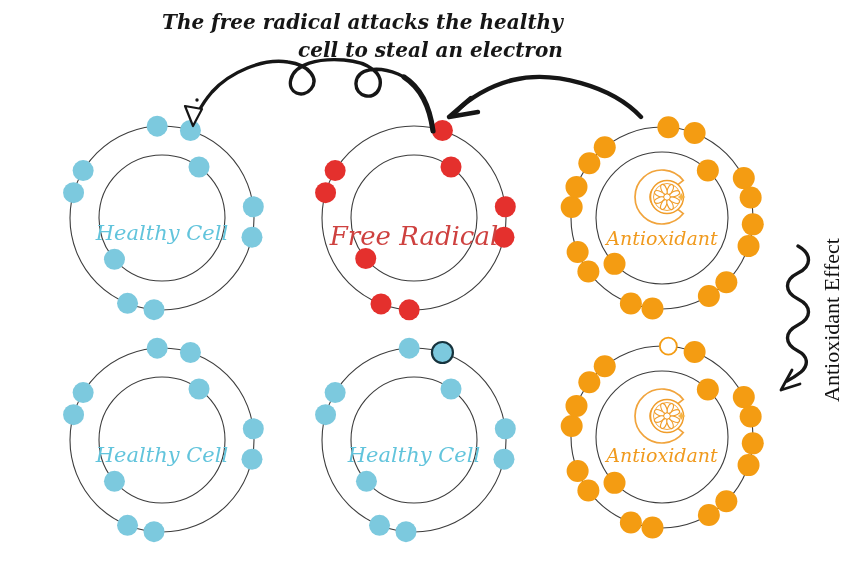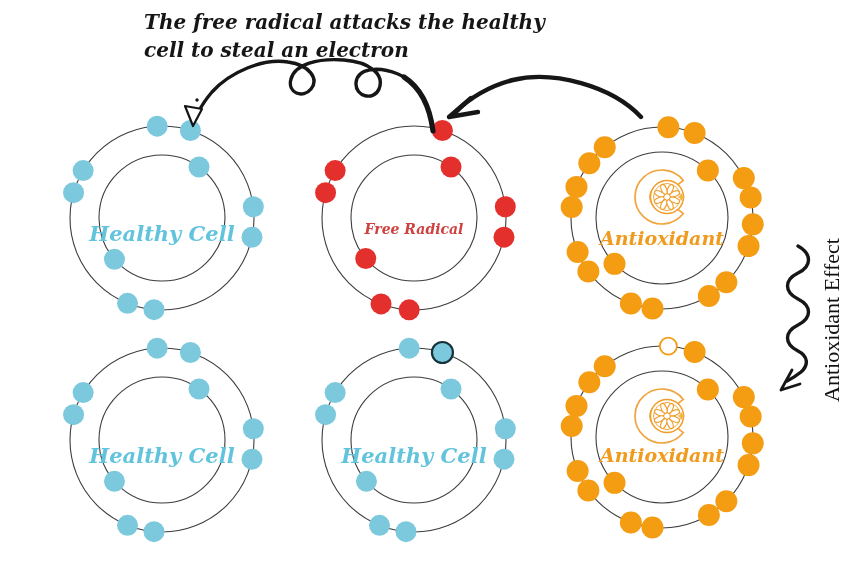--- a/index.html
+++ b/index.html
@@ -5,30 +5,30 @@
   html,body{margin:0;padding:0;background:#fff;}
   .stage{
     position:relative;width:868px;height:578px;background:#ffffff;overflow:hidden;
     font-family:"DejaVu Serif", serif;
   }
   svg{position:absolute;left:0;top:0;}
   .note{
     position:absolute;font-style:italic;font-weight:bold;font-size:20px;
     line-height:1.42;color:#161616;white-space:pre-line;
   }
-  #note-attack{left:144px;top:8px;}
+  #note-attack{left:162px;top:8px;text-align:right;}
   #note-vitamin{left:510px;top:8px;}
   .effect{
     position:absolute;left:736px;top:307px;width:192px;text-align:center;
     font-family:"Liberation Serif", serif;font-size:22px;color:#111;
     transform:rotate(-90deg);transform-origin:center;
   }
   .cell-label{
     position:absolute;width:200px;text-align:center;
-    font-weight:bold;font-style:italic;font-family:"DejaVu Serif", serif;
+    font-weight:normal;font-style:italic;font-family:"DejaVu Serif", serif;
   }
 </style>
 </head>
 <body>
 
 <div class="stage">
   <svg id="scene" width="868" height="578" viewBox="0 0 868 578">
       <g>
         <circle cx="162" cy="218" r="92" fill="none" stroke="#3d3d3d" stroke-width="1.1"></circle>
         <circle cx="162" cy="218" r="63" fill="none" stroke="#3d3d3d" stroke-width="1.1"></circle>
@@ -172,18 +172,18 @@
       </g>
     </svg>
 
   <div class="note" id="note-attack">The free radical attacks the healthy
 cell to steal an electron</div>
 
 
   <div class="effect">Antioxidant Effect</div>
 
   <div class="cell-label" style="left: 62px; top: 221px; color: rgb(98, 196, 220); font-size: 21px;">Healthy Cell</div>
-  <div class="cell-label" style="left: 314px; top: 221px; color: rgb(206, 65, 63); font-size: 14px;">Free Radical</div>
+  <div class="cell-label" style="left: 314px; top: 221px; color: rgb(206, 65, 63); font-size: 26px;">Free Radical</div>
   <div class="cell-label" style="left: 562px; top: 227px; color: rgb(240, 154, 30); font-size: 19px;">Antioxidant</div>
   <div class="cell-label" style="left: 62px; top: 443px; color: rgb(98, 196, 220); font-size: 21px;">Healthy Cell</div>
   <div class="cell-label" style="left: 314px; top: 443px; color: rgb(98, 196, 220); font-size: 21px;">Healthy Cell</div>
   <div class="cell-label" style="left: 562px; top: 444px; color: rgb(240, 154, 30); font-size: 19px;">Antioxidant</div>
 </div>
 
 </body></html>

